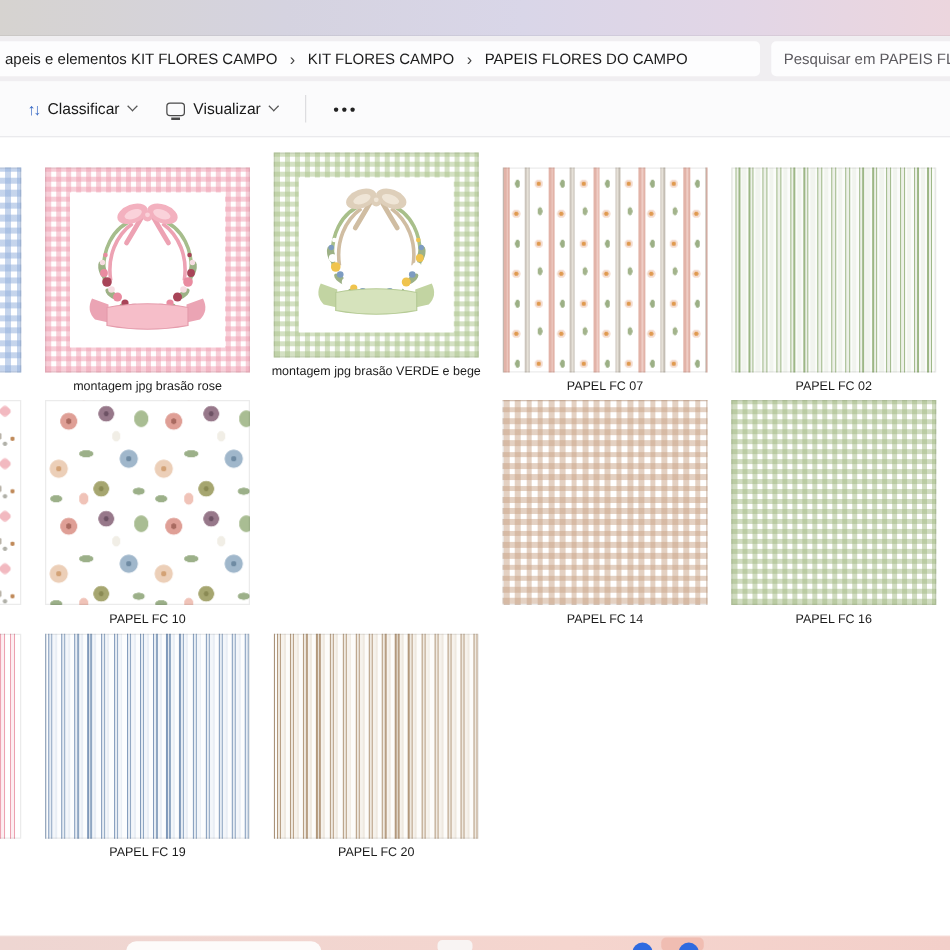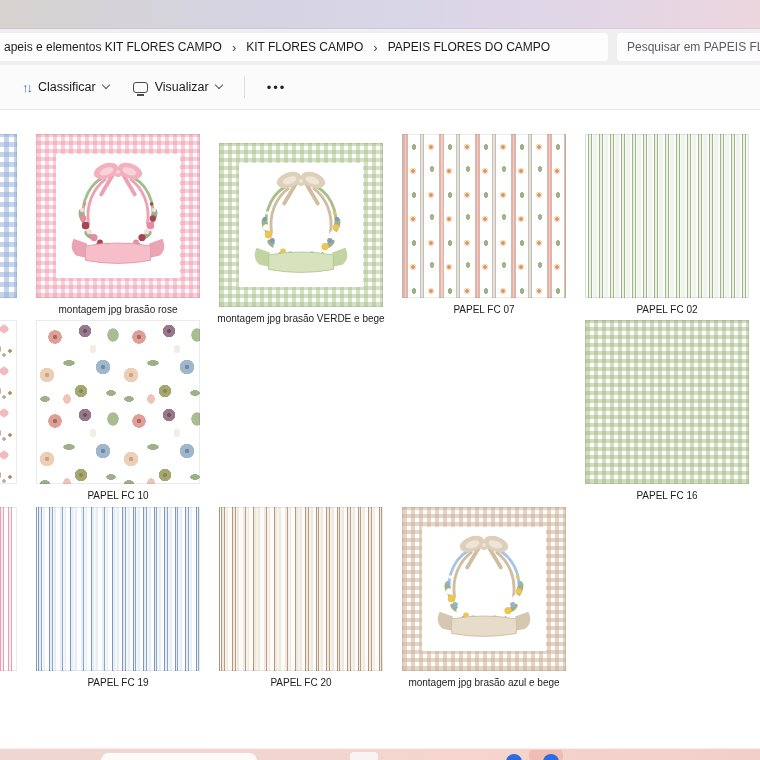--- a/index.html
+++ b/index.html
@@ -212,21 +212,21 @@
     <div class="thumb g-pinkb">
       <div class="inner">
         <svg class="crest" viewBox="0 0 100 100" style="--bow:#f3b1bf;--bowhi:#fad2da;--bowst:#eda2b3;--rib:#a6bd8c;--f1:#e98ba0;--f2:#a84458;--f3:#f6dde2;--leaf:#9db186;--ban:#f6bec9;--banst:#e59cac;--fold:#eba4b4;">
           <use href="#crest"></use>
           </svg>
       </div>
     </div>
     <div class="flabel">montagem jpg brasão rose</div>
   </div>
 
-  <div class="card" style="left:219px;top:33px">
+  <div class="card" style="left:219px;top:12px">
     <div class="thumb g-greenb">
       <div class="inner">
         <svg class="crest" viewBox="0 0 100 100" style="--bow:#decfba;--bowhi:#efe5d6;--bowst:#d0bda2;--rib:#a8bf8a;--f1:#ffffff;--f2:#f0c44e;--f3:#7d9cc2;--leaf:#9db186;--ban:#d6e3bc;--banst:#b6cb96;--fold:#c2d4a2;">
           <use href="#crest"></use>
           </svg>
       </div>
     </div>
     <div class="flabel">montagem jpg brasão VERDE e bege</div>
   </div>
 
@@ -243,50 +243,44 @@
   <div class="card" style="left:-147px;top:210px">
     <div class="thumb p-floralstrip"></div>
   </div>
 
   <div class="card" style="left:36px;top:210px">
     <div class="thumb p-fc10"></div>
     <div class="flabel">PAPEL FC 10</div>
   </div>
 
 
+  <div class="card" style="left:402px;top:210px">
+    <div class="thumb g-tan"></div>
+    <div class="flabel">PAPEL FC 14</div>
+  </div>
 
   <div class="card" style="left:585px;top:210px">
     <div class="thumb g-green"></div>
     <div class="flabel">PAPEL FC 16</div>
   </div>
 
   <div class="card" style="left:-147px;top:397px">
     <div class="thumb p-pinkstripe"></div>
   </div>
 
   <div class="card" style="left:36px;top:397px">
     <div class="thumb p-fc19"></div>
     <div class="flabel">PAPEL FC 19</div>
   </div>
 
   <div class="card" style="left:219px;top:397px">
     <div class="thumb p-fc20"></div>
     <div class="flabel">PAPEL FC 20</div>
   </div>
 
-  <div class="card" style="left:402px;top:397px">
-    <div class="thumb g-beigeb">
-      <div class="inner">
-        <svg class="crest" viewBox="0 0 100 100" style="--bow:#decfba;--bowhi:#efe5d6;--bowst:#d0bda2;--rib:#a9c4e2;--f1:#ffffff;--f2:#f0c44e;--f3:#93b3d4;--leaf:#9db186;--ban:#e7dcc9;--banst:#cfc0a6;--fold:#d6c8b0;">
-          <use href="#crest"></use>
-          </svg>
-      </div>
-    </div>
-    <div class="flabel">montagem jpg brasão azul e bege</div>
-  </div>
 
 </div>
 
 <div class="taskbar">
   <div class="tb-search"></div>
   <div class="tb-sq"></div>
   <div class="tb-hl"></div>
   <div class="tb-dot1"></div>
   <div class="tb-dot2"></div>
 </div>

